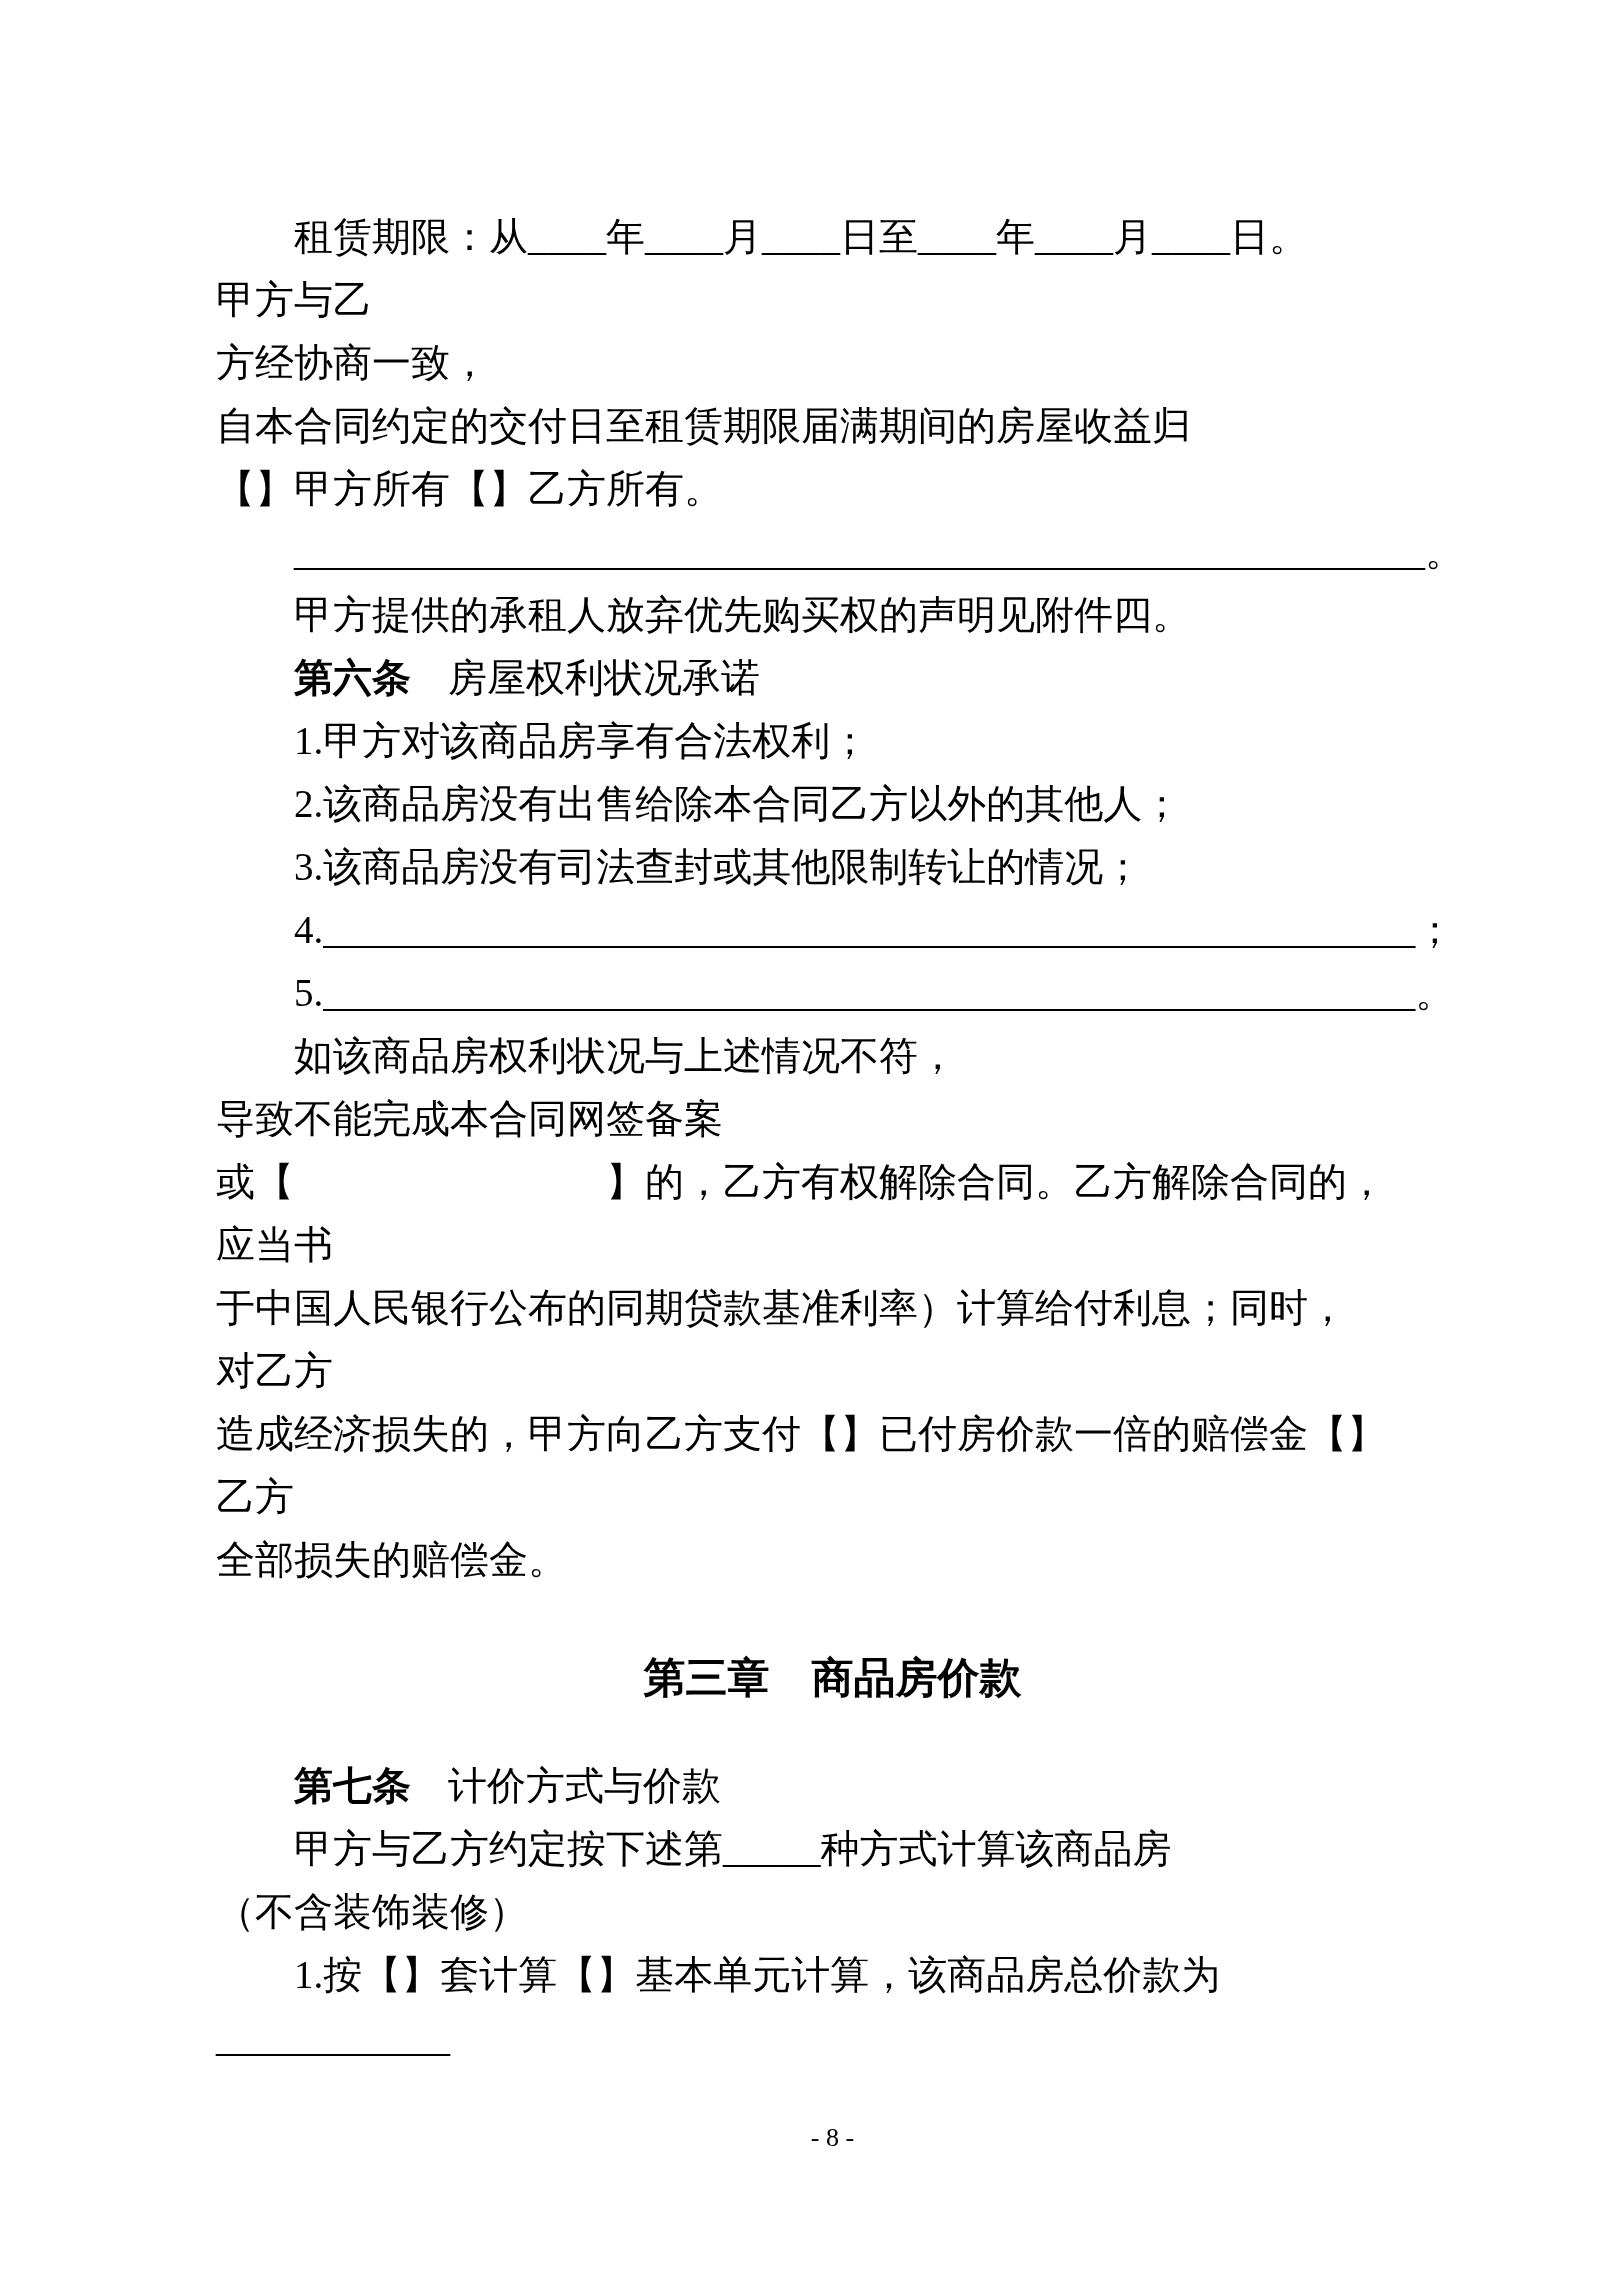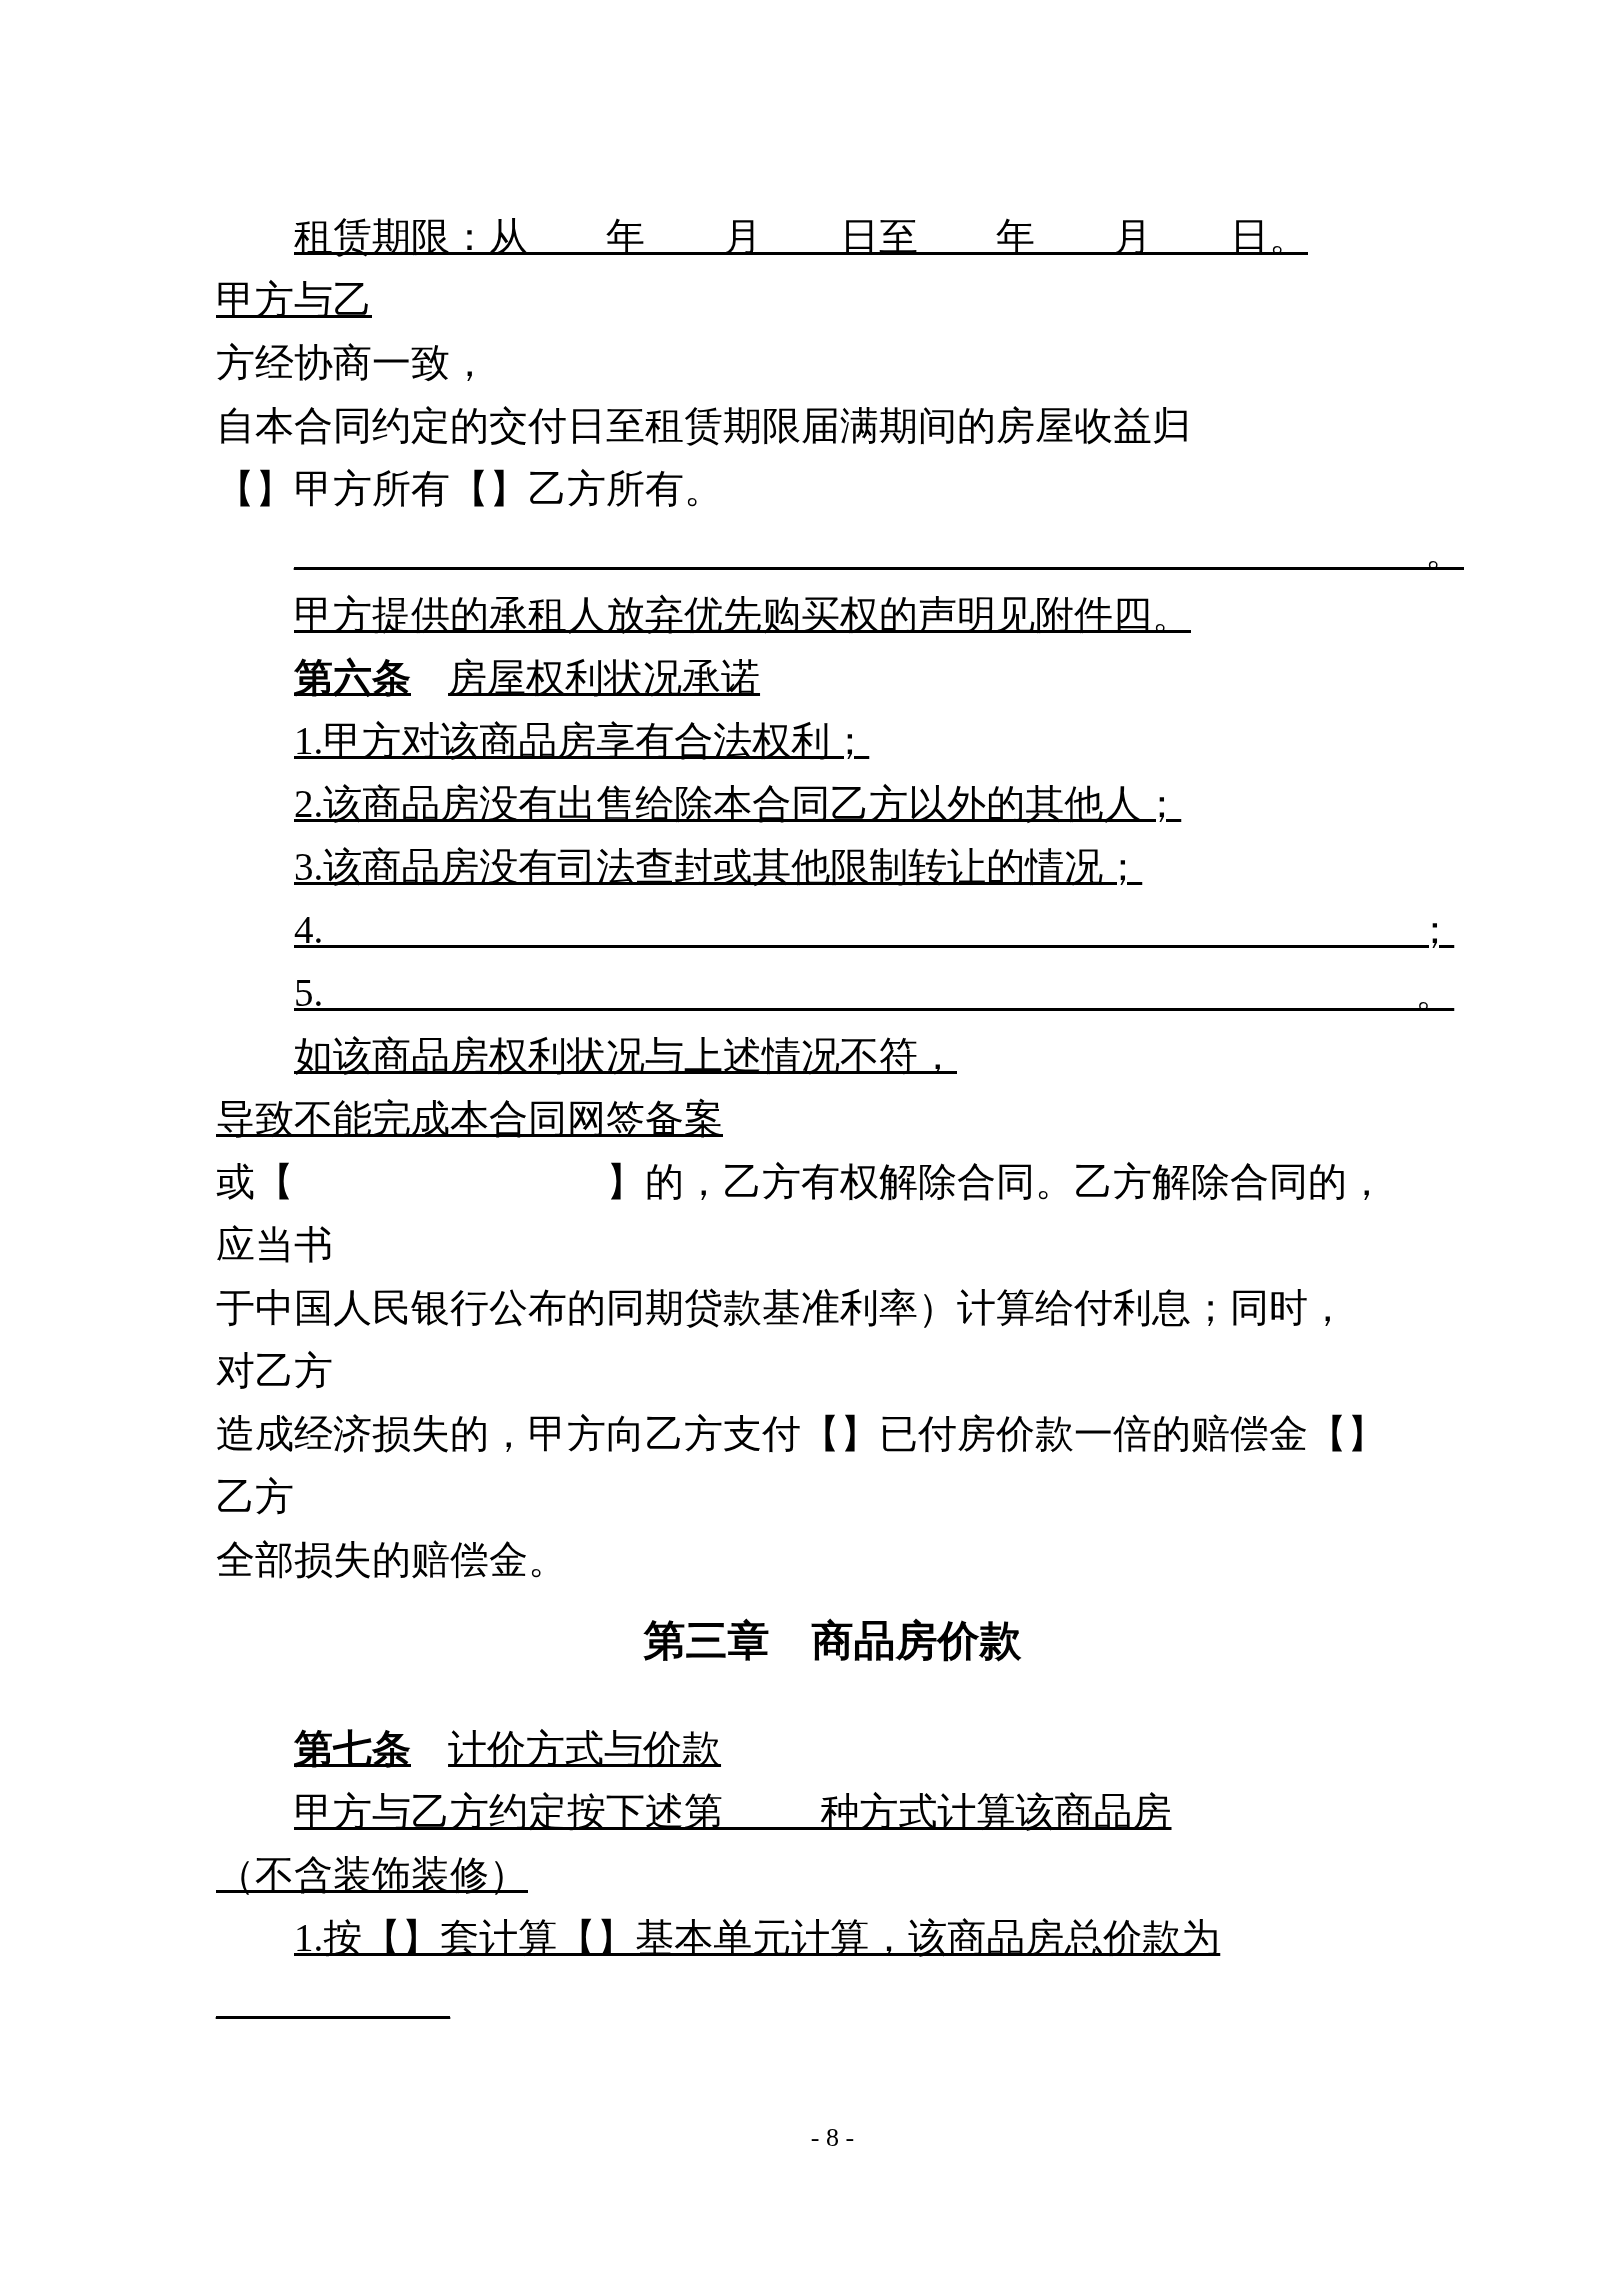--- a/index.html
+++ b/index.html
@@ -23,29 +23,29 @@
     right: 174px;
     top: 205px;
   }
   .line {
     font-size: 39px;
     line-height: 63px;
     letter-spacing: 0;
     white-space: normal;
     word-break: keep-all;
   }
-  .indent { text-indent: 78px; text-decoration: underline; }
+  .indent { text-indent: 78px; }
   .bold { font-weight: bold; }
   .art-title { margin-left: 0.95em; margin-top: 20px; }
   .chapter {
     font-size: 42px;
     font-weight: bold;
     text-align: center;
     line-height: 63px;
-    margin: 19px 0 44px 0;
+    margin: 56px 0 44px 0;
   }
   .footer {
     position: absolute;
     left: 216px;
     right: 174px;
     top: 2120px;
     text-align: center;
     font-size: 26px;
     line-height: 36px;
   }

